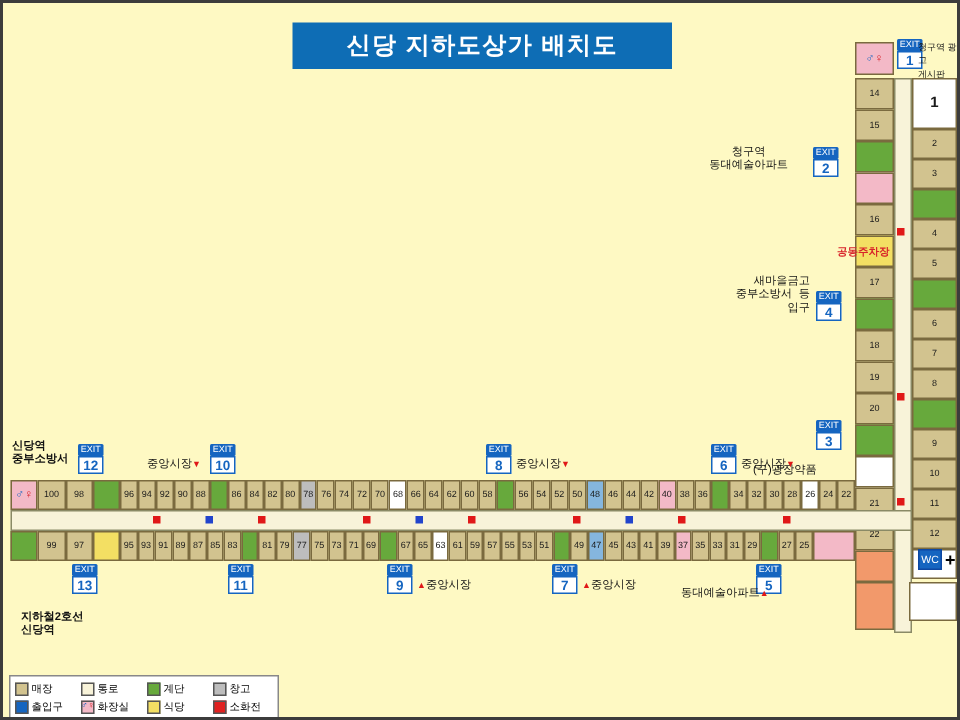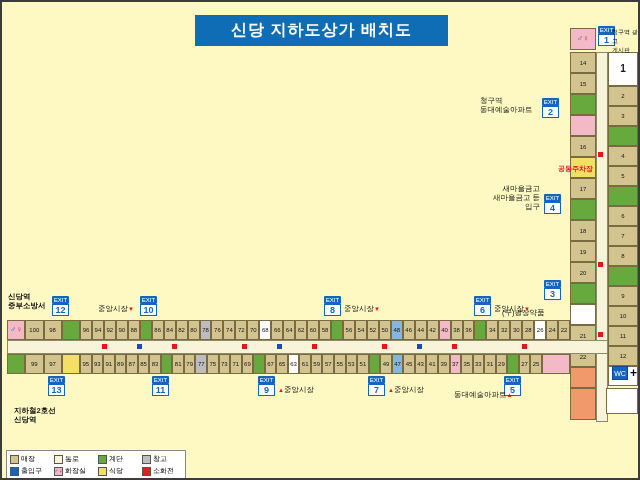--- a/index.html
+++ b/index.html
@@ -669,27 +669,27 @@
   </div>
   <div class="lbl" style="left:452px;top:388px;">
     <span>동대예술아파트</span><span class="arr">▲</span>
   </div>
   <div class="lbl" style="left:500px;top:306px;text-align:left;width:56px;">
     <span>(구)광장약품</span>
   </div>
   <div class="lbl red bold" style="left:556px;top:162px;font-size:7px;">
     <span>공동주차장</span>
   </div>
-  <div class="lbl" style="left:478px;top:94px;text-align:left;width:60px;">
+  <div class="lbl" style="left:467px;top:94px;text-align:center;width:60px;">
     <span class="line">청구역</span>
     <span class="line">동대예술아파트</span>
   </div>
-  <div class="lbl" style="left:476px;top:182px;text-align:right;width:62px;">
+  <div class="lbl" style="left:476px;top:182px;text-align:right;width:62px;font-family:Liberation Mono, monospace;">
     <span class="line red">새마을금고</span>
-    <span class="line">새마을금고 등</span>
+    <span class="line">중부소방서 등</span>
     <span class="line">입구</span>
   </div>
 
   <div class="legend">
 
       <div class="litem">
         <span class="lsw t-shop"></span>
         <span class="llab">매장</span>
       </div>
 

